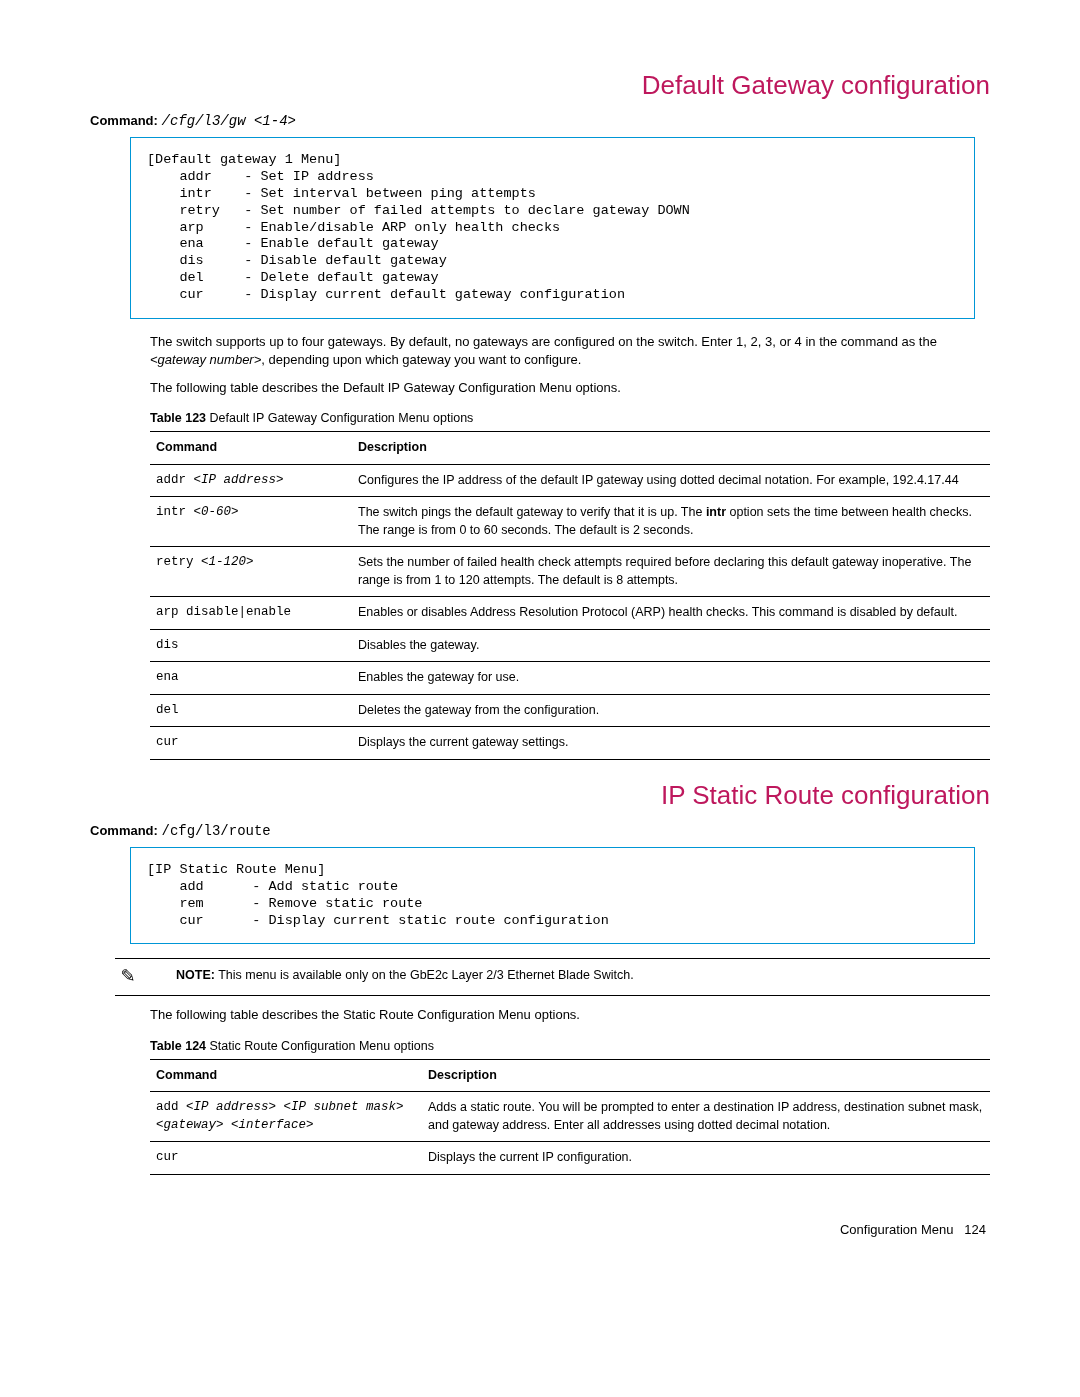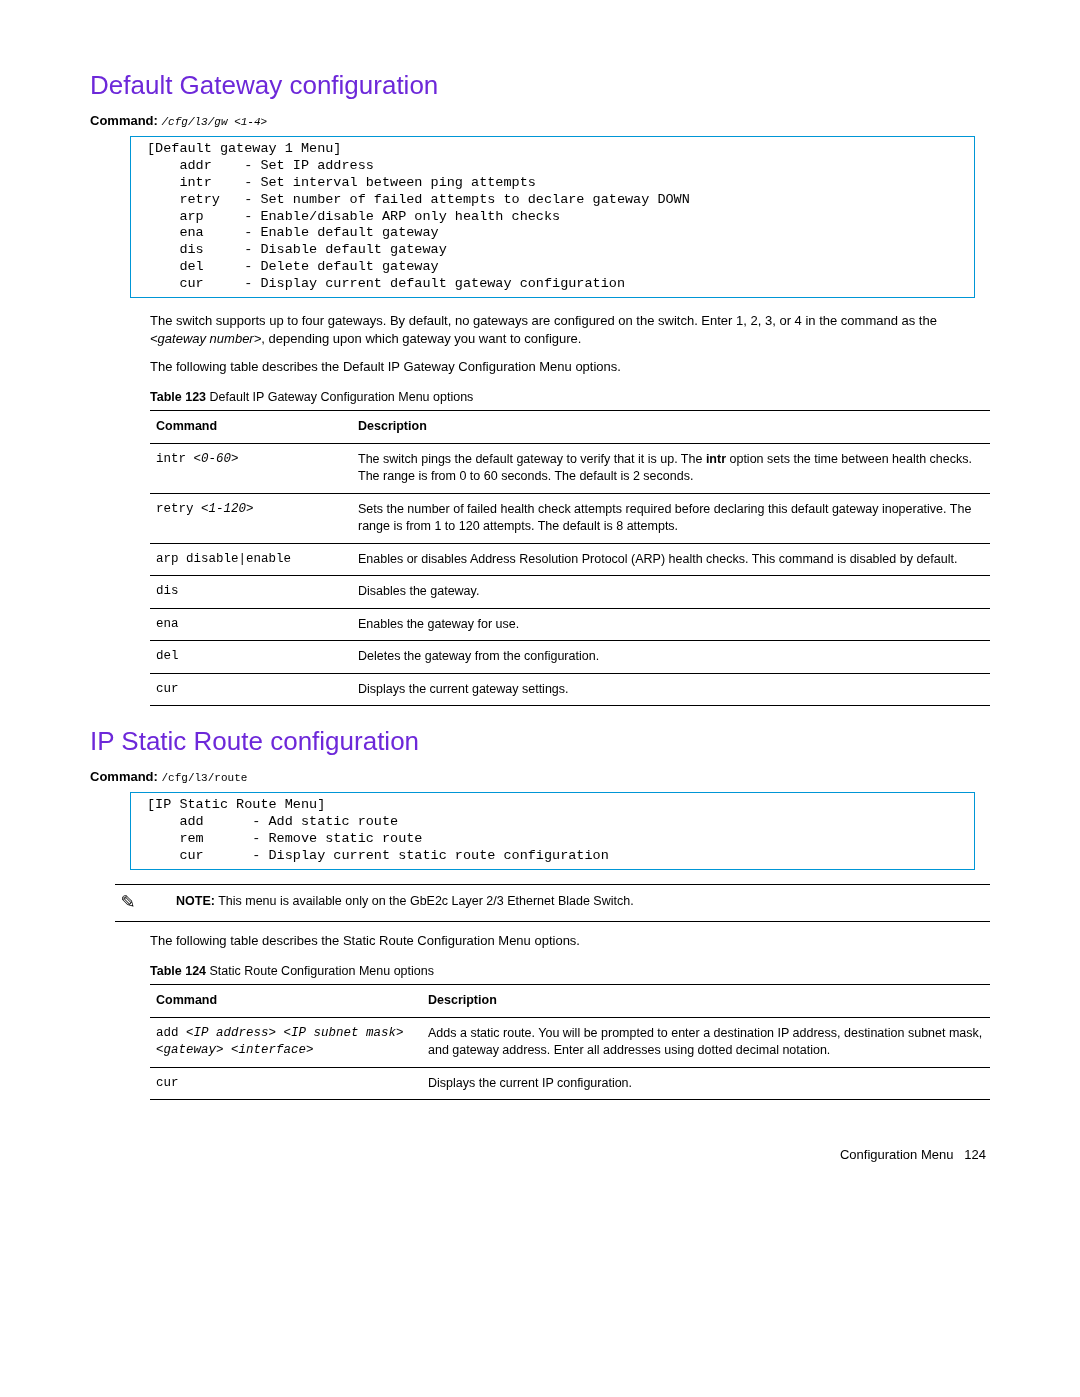--- a/index.html
+++ b/index.html
@@ -6,40 +6,41 @@
     font-family: Arial, Helvetica, sans-serif;
     font-size: 13px;
     color: #000;
     margin: 0;
     background: #fff;
     padding: 50px 90px 50px 90px;
     width: 1080px;
     box-sizing: border-box;
   }
   h2 {
-    color: #6d28d9;
+    color: #be185d;
     font-weight: normal;
     font-size: 26px;
     margin: 20px 0 12px 0;
+    text-align: right;
   }
   .indent {
     margin-left: 60px;
   }
   .cmd-line {
     margin: 4px 0 8px 0;
   }
   .cmd-line b { font-weight: bold; }
   .cmd-code {
     font-family: "Courier New", monospace;
-    font-size: 11px;
+    font-size: 14px;
   }
   .italic { font-style: italic; }
   .menu-box {
     border: 1.5px solid #0096d6;
-    padding: 4px 16px;
+    padding: 14px 16px;
     margin: 0 15px 14px 40px;
     font-family: "Courier New", monospace;
     font-size: 13.5px;
     white-space: pre;
     line-height: 1.25;
   }
   .para {
     margin: 10px 0 10px 60px;
     line-height: 1.4;
   }
@@ -134,20 +135,24 @@
 
 <table class="opts">
   <thead>
     <tr>
       <th>Command</th>
       <th>Description</th>
     </tr>
   </thead>
   <tbody>
     <tr>
+      <td class="cmd"><span>addr </span><span class="italic">&lt;IP address&gt;</span></td>
+      <td>Configures the IP address of the default IP gateway using dotted decimal notation. For example, 192.4.17.44</td>
+    </tr>
+    <tr>
       <td class="cmd"><span>intr </span><span class="italic">&lt;0-60&gt;</span></td>
       <td><span>The switch pings the default gateway to verify that it is up. The </span><b>intr</b><span> option sets the time between health checks. The range is from 0 to 60 seconds. The default is 2 seconds.</span></td>
     </tr>
     <tr>
       <td class="cmd"><span>retry </span><span class="italic">&lt;1-120&gt;</span></td>
       <td>Sets the number of failed health check attempts required before declaring this default gateway inoperative. The range is from 1 to 120 attempts. The default is 8 attempts.</td>
     </tr>
     <tr>
       <td class="cmd"><span>arp disable|enable</span></td>
       <td>Enables or disables Address Resolution Protocol (ARP) health checks. This command is disabled by default.</td>

